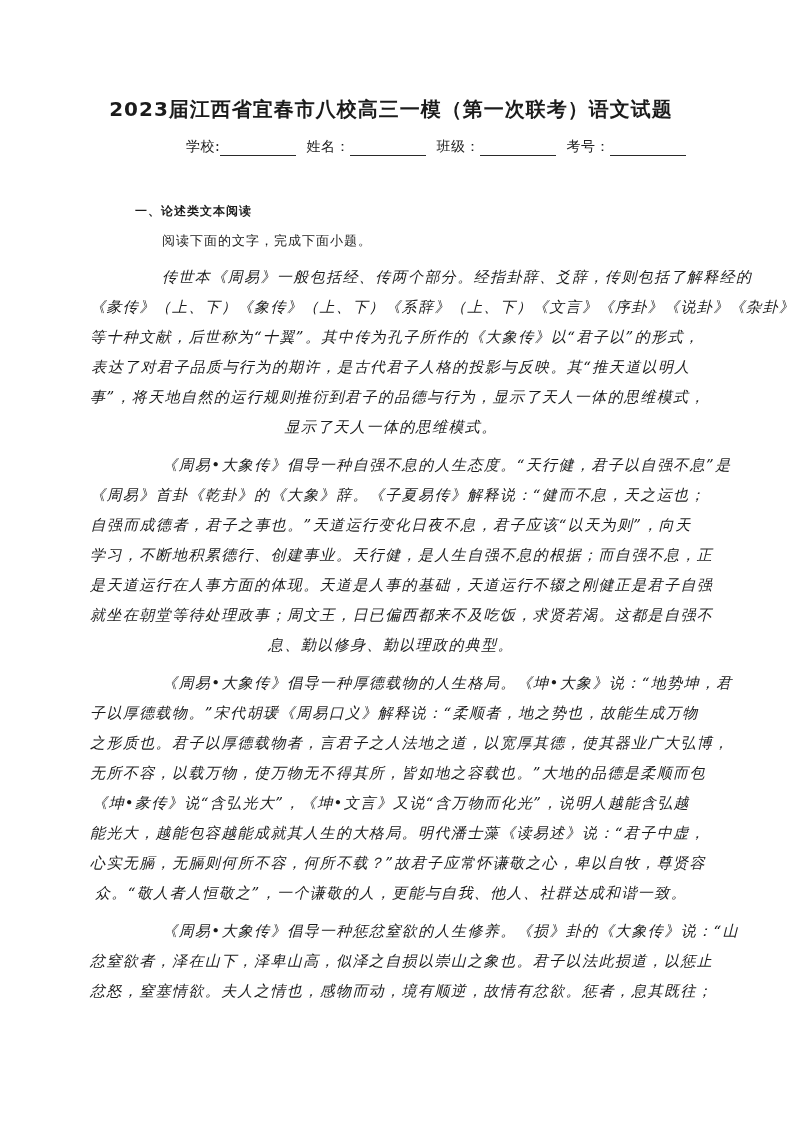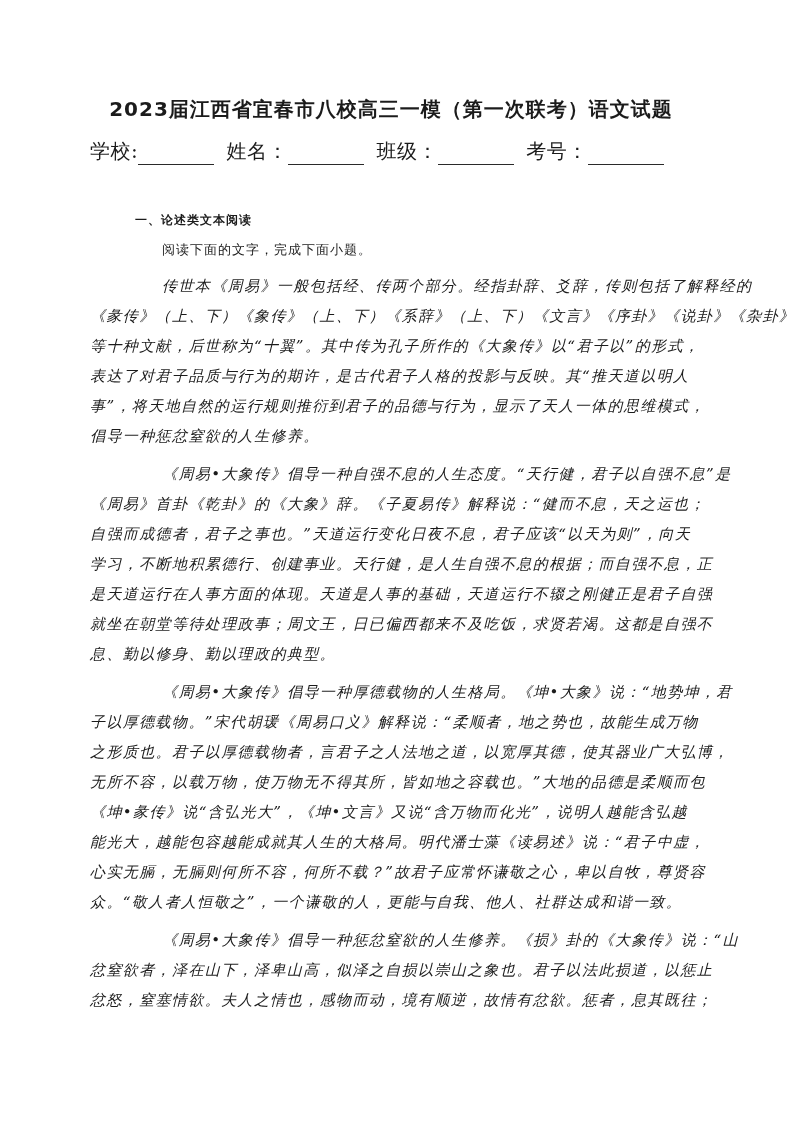--- a/index.html
+++ b/index.html
@@ -21,22 +21,22 @@
     text-align: center;
     font-family: "DejaVu Sans", "Liberation Sans", sans-serif;
     font-weight: bold;
     font-size: 20px;
     letter-spacing: 1px;
     line-height: 26px;
     white-space: nowrap;
   }
   .form-row {
     margin-top: 16px;
-    text-align: left;
-    font-size: 20px;
+    text-align: right;
+    font-size: 14px;
     white-space: nowrap;
   }
   .form-field { display: inline-block; }
   .form-field .label { letter-spacing: 0.5px; }
   .blank {
     display: inline-block;
     width: 76px;
     height: 15px;
     border-bottom: 1.5px solid #2a2a2a;
     vertical-align: bottom;
@@ -55,21 +55,21 @@
     margin-left: 72px;
     font-size: 13px;
     letter-spacing: 1px;
   }
   .passage {
     margin-top: 12px;
     font-style: italic;
     font-size: 15px;
     letter-spacing: 1.4px;
   }
-  .paragraph { margin: 0 0 8px 0; }
+  .paragraph { margin: 0 0 8px 0; text-align: center; }
   .line {
     height: 30px;
     line-height: 30px;
     white-space: nowrap;
   }
   .line.first { padding-left: 72px; }
 </style>
 </head>
 <body>
 
@@ -96,21 +96,21 @@
 
   <div class="instruction">阅读下面的文字，完成下面小题。</div>
 
   <div class="passage">
       <div class="paragraph">
         <div class="line first">传世本《周易》一般包括经、传两个部分。经指卦辞、爻辞，传则包括了解释经的</div>
         <div class="line">《彖传》（上、下）《象传》（上、下）《系辞》（上、下）《文言》《序卦》《说卦》《杂卦》</div>
         <div class="line">等十种文献，后世称为“十翼”。其中传为孔子所作的《大象传》以“君子以”的形式，</div>
         <div class="line">表达了对君子品质与行为的期许，是古代君子人格的投影与反映。其“推天道以明人</div>
         <div class="line">事”，将天地自然的运行规则推衍到君子的品德与行为，显示了天人一体的思维模式，</div>
-        <div class="line">倡导一种惩忿窒欲的人生修养。</div>
+        <div class="line">显示了天人一体的思维模式。</div>
       </div>
       <div class="paragraph">
         <div class="line first">《周易•大象传》倡导一种自强不息的人生态度。“天行健，君子以自强不息”是</div>
         <div class="line">《周易》首卦《乾卦》的《大象》辞。《子夏易传》解释说：“健而不息，天之运也；</div>
         <div class="line">自强而成德者，君子之事也。”天道运行变化日夜不息，君子应该“以天为则”，向天</div>
         <div class="line">学习，不断地积累德行、创建事业。天行健，是人生自强不息的根据；而自强不息，正</div>
         <div class="line">是天道运行在人事方面的体现。天道是人事的基础，天道运行不辍之刚健正是君子自强</div>
         <div class="line">就坐在朝堂等待处理政事；周文王，日已偏西都来不及吃饭，求贤若渴。这都是自强不</div>
         <div class="line">息、勤以修身、勤以理政的典型。</div>
       </div>

